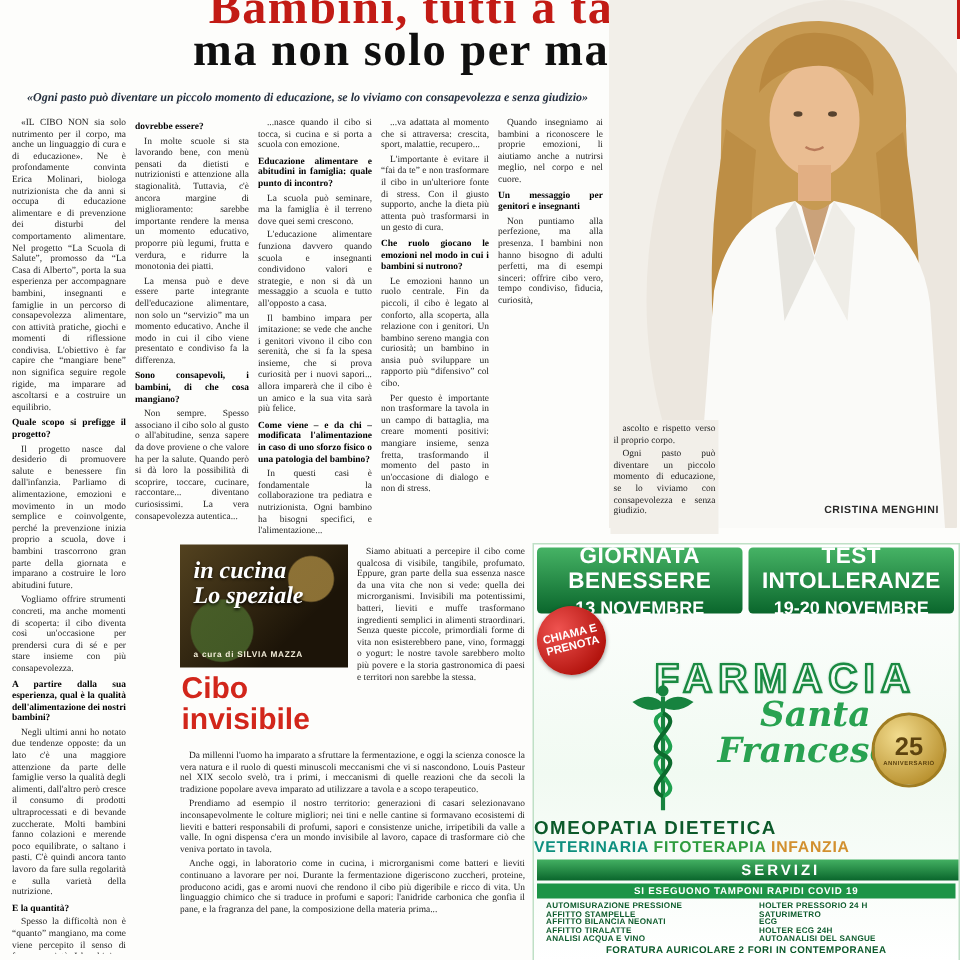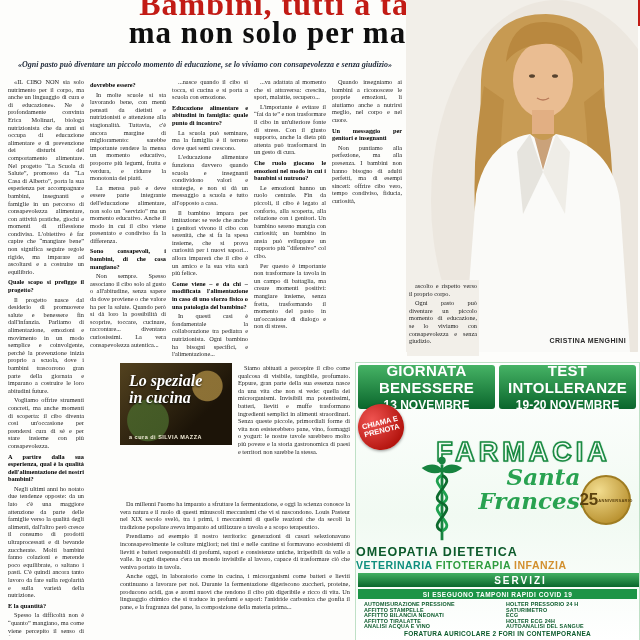--- a/index.html
+++ b/index.html
@@ -65,21 +65,21 @@
          box-shadow:0 1px 3px rgba(0,0,0,.4);}
   .farmacia{position:absolute;top:74px;left:55px;width:225px;text-align:center;
          font-size:27px;font-weight:700;letter-spacing:4px;color:#f4fcf5;
          -webkit-text-stroke:1.6px #1a8a42;text-shadow:0 0 2px #1a8a42;}
   .franc{position:absolute;top:102px;left:95px;width:185px;text-align:center;
          font-family:"DejaVu Serif",serif;font-style:italic;font-weight:700;
          font-size:23px;line-height:24px;color:#29a251;}
   .caduceus{position:absolute;left:58px;top:92px;width:56px;height:88px;}
   .ann-badge{position:absolute;right:8px;top:112px;width:46px;height:46px;border-radius:50%;
          background:radial-gradient(circle at 35% 30%,#f2dc8e,#b8902e 80%);
-         border:2px solid #a07d22;color:#5d430f;display:flex;flex-direction:row;
+         border:2px solid #a07d22;color:#5d430f;display:flex;flex-direction:column;
          align-items:center;justify-content:center;text-align:center;}
   .ann-num{font-size:17px;font-weight:700;line-height:16px;}
   .ann-label{font-size:4px;font-weight:700;letter-spacing:.3px;}
   .spec1{position:absolute;top:182px;left:0;width:283px;text-align:left;
          font-size:12.5px;font-weight:700;color:#0c5a2b;letter-spacing:1px;}
   .spec2{position:absolute;top:196px;left:0;width:283px;text-align:left;
          font-size:10.5px;font-weight:700;letter-spacing:.5px;}
   .vet{color:#0e8f7e;} .fit{color:#2f9c3f;} .inf{color:#d2902f;}
   .servizi-band{position:absolute;top:210px;left:2px;width:279px;height:14px;
          background:linear-gradient(180deg,#43b062,#0a662c);color:#fff;font-weight:700;
@@ -162,25 +162,26 @@
       <p class="p q">Un messaggio per genitori e insegnanti</p>
       <p class="p">Non puntiamo alla perfezione, ma alla presenza. I bambini non hanno bisogno di adulti perfetti, ma di esempi sinceri: offrire cibo vero, tempo condiviso, fiducia, curiosità,</p>
     </div>
   <div id="col6" class="col">
       <p class="p">ascolto e rispetto verso il proprio corpo.</p>
       <p class="p">Ogni pasto può diventare un piccolo momento di educazione, se lo viviamo con consapevolezza e senza giudizio.</p>
     </div>
 
   <div class="speziale">
     <div class="sp-title">
+      <div>in cucina</div>
       <div>Lo speziale</div>
-      <div>in cucina</div>
     </div>
     <div class="sp-byline">a cura di SILVIA MAZZA</div>
   </div>
+  <div class="cibo-head">Cibo invisibile</div>
   <div id="cibo-intro" class="col">
       <p class="p">Siamo abituati a percepire il cibo come qualcosa di visibile, tangibile, profumato. Eppure, gran parte della sua essenza nasce da una vita che non si vede: quella dei microrganismi. Invisibili ma potentissimi, batteri, lieviti e muffe trasformano ingredienti semplici in alimenti straordinari. Senza queste piccole, primordiali forme di vita non esisterebbero pane, vino, formaggi o yogurt: le nostre tavole sarebbero molto più povere e la storia gastronomica di paesi e territori non sarebbe la stessa.</p>
     </div>
   <div id="cibo-body" class="col">
       <p class="p">Da millenni l'uomo ha imparato a sfruttare la fermentazione, e oggi la scienza conosce la vera natura e il ruolo di questi minuscoli meccanismi che vi si nascondono. Louis Pasteur nel XIX secolo svelò, tra i primi, i meccanismi di quelle reazioni che da secoli la tradizione popolare aveva imparato ad utilizzare a tavola e a scopo terapeutico.</p>
       <p class="p">Prendiamo ad esempio il nostro territorio: generazioni di casari selezionavano inconsapevolmente le colture migliori; nei tini e nelle cantine si formavano ecosistemi di lieviti e batteri responsabili di profumi, sapori e consistenze uniche, irripetibili da valle a valle. In ogni dispensa c'era un mondo invisibile al lavoro, capace di trasformare ciò che veniva portato in tavola.</p>
       <p class="p">Anche oggi, in laboratorio come in cucina, i microrganismi come batteri e lieviti continuano a lavorare per noi. Durante la fermentazione digeriscono zuccheri, proteine, producono acidi, gas e aromi nuovi che rendono il cibo più digeribile e ricco di vita. Un linguaggio chimico che si traduce in profumi e sapori: l'anidride carbonica che gonfia il pane, e la fragranza del pane, la composizione della materia prima...</p>
     </div>
 
   <div class="ad">

